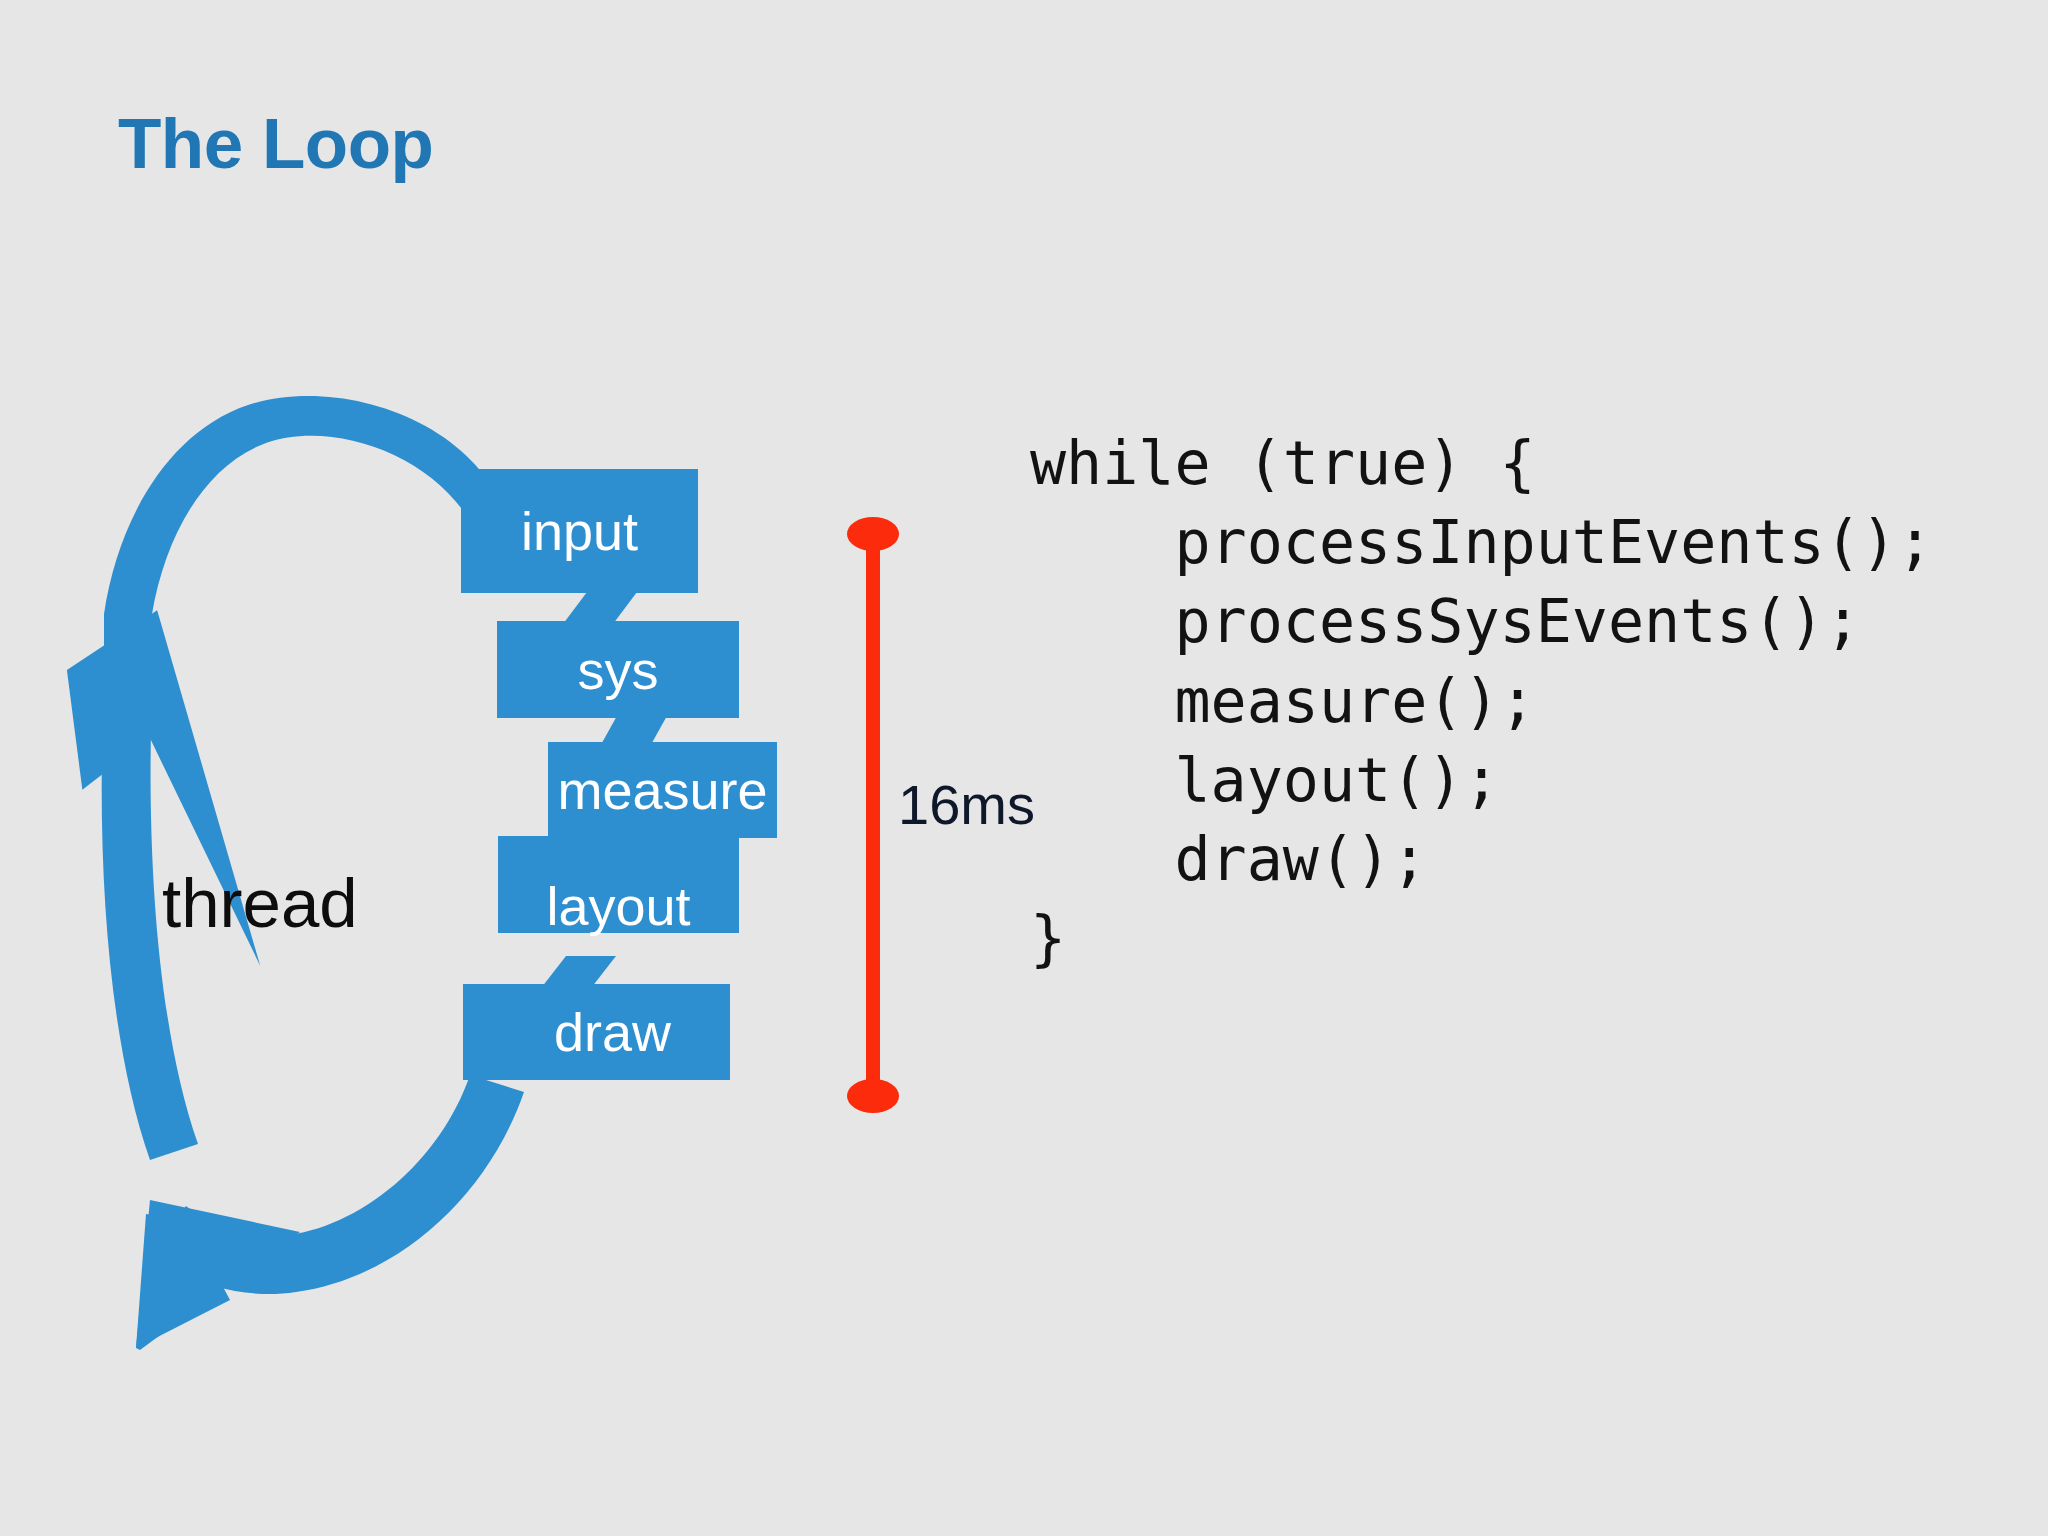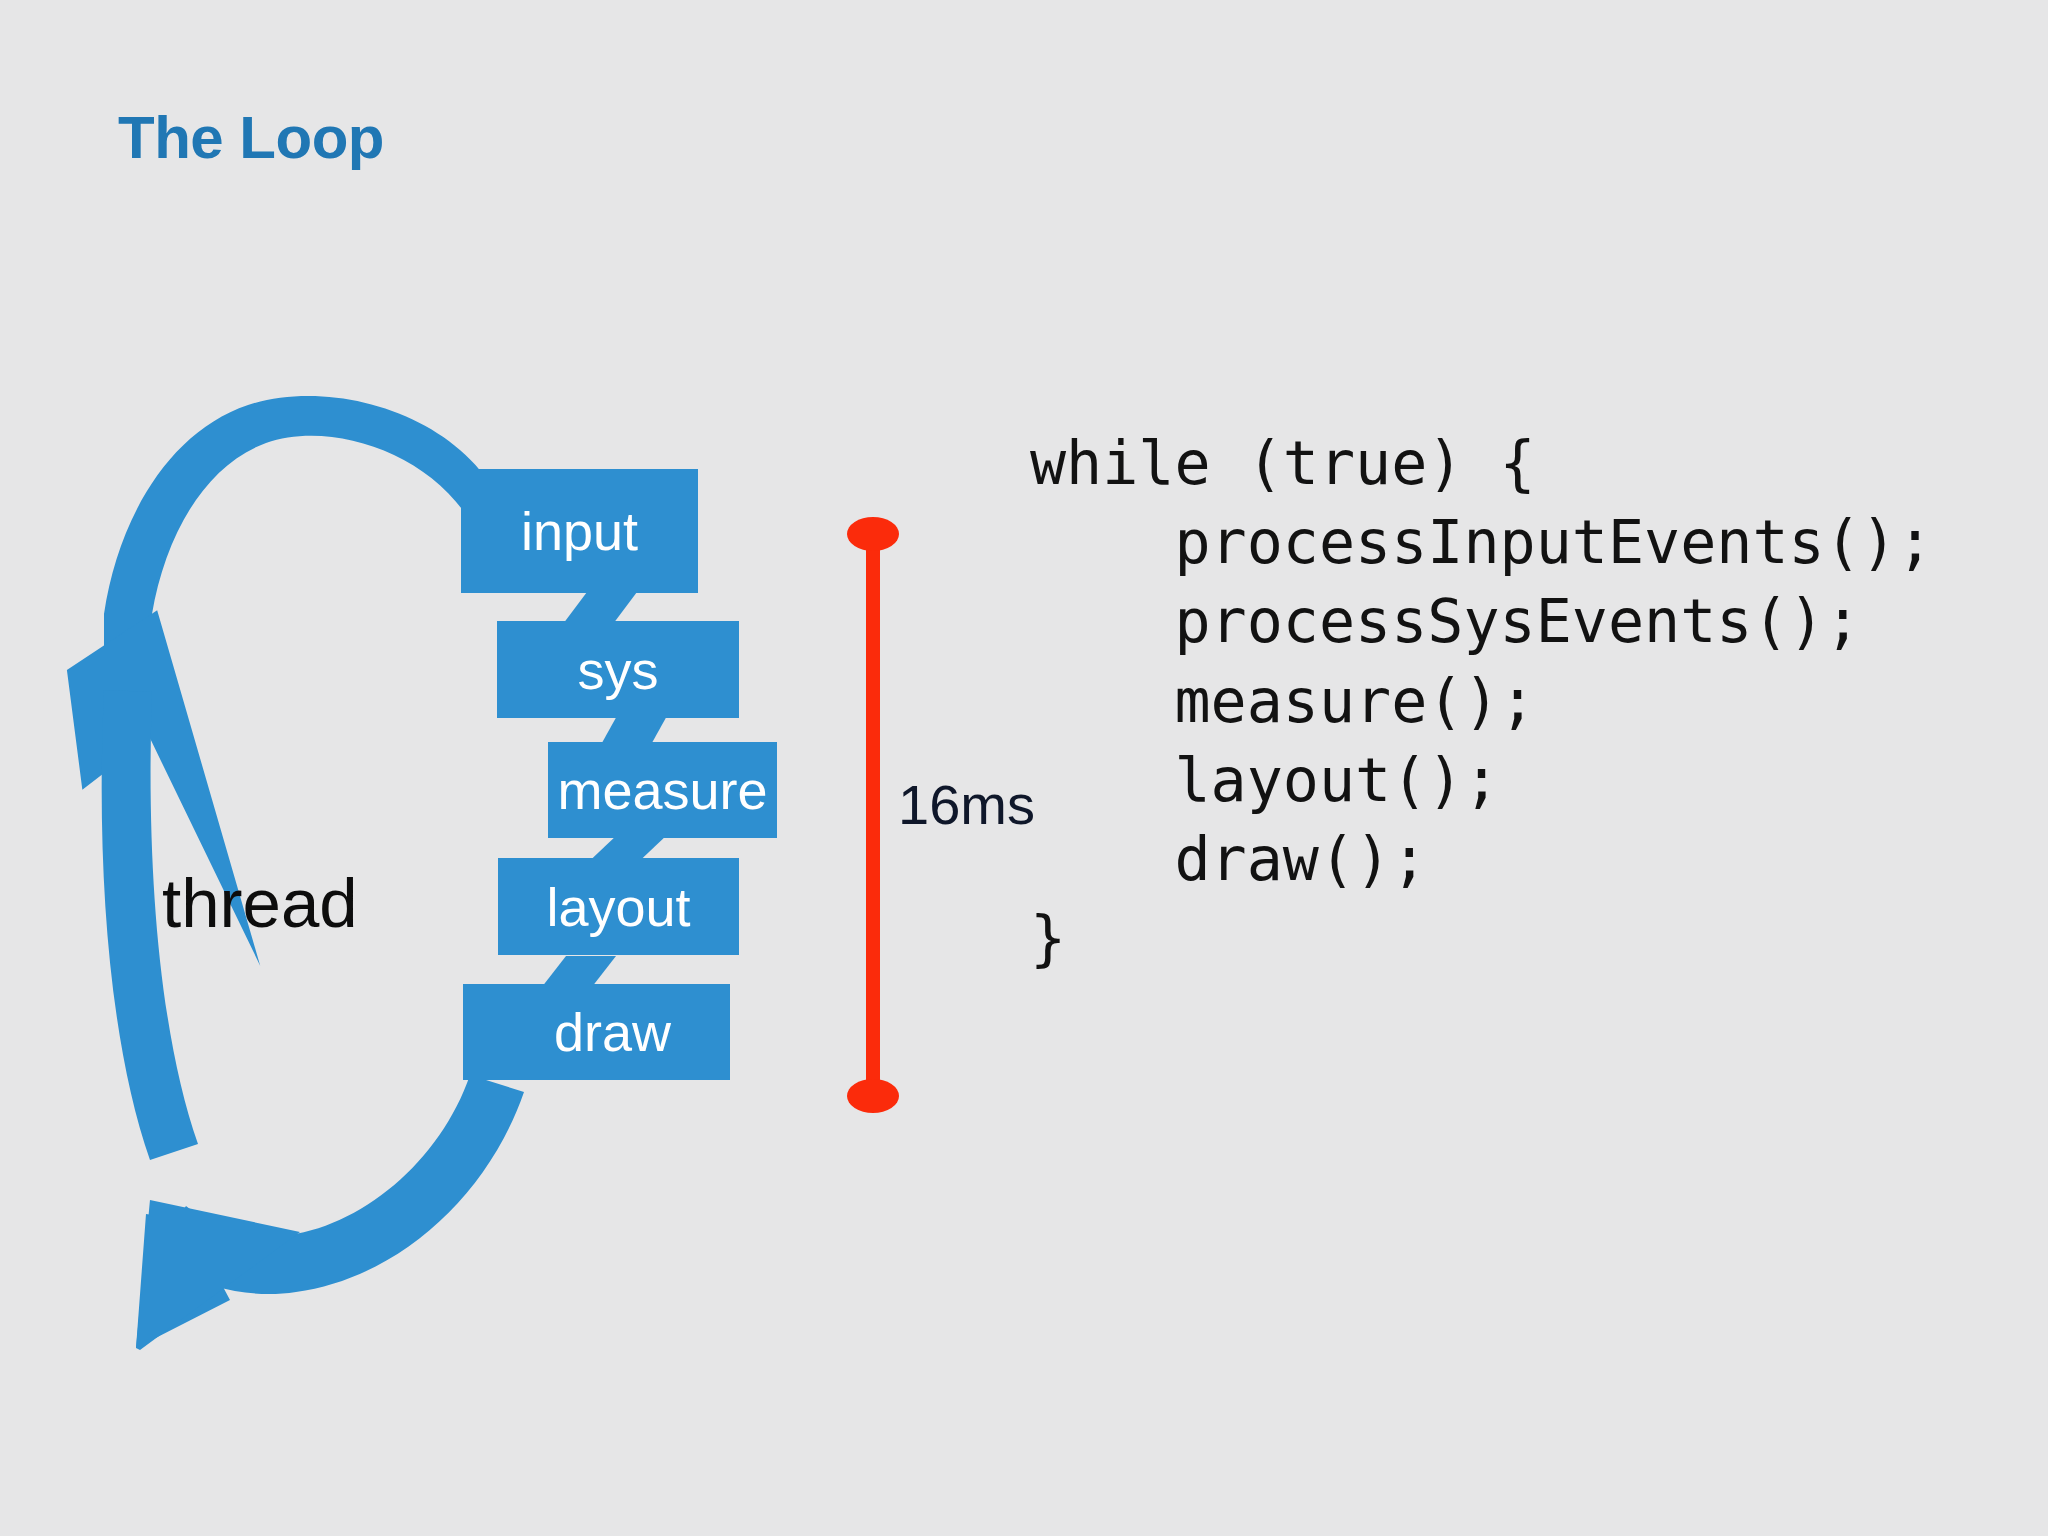--- a/index.html
+++ b/index.html
@@ -16,21 +16,21 @@
     font-family: "Liberation Sans", sans-serif;
   }
 
   
   #title {
     position: absolute;
     left: 118px;
     top: 108px;
     font-family: "Liberation Sans", sans-serif;
     font-weight: bold;
-    font-size: 60px;
+    font-size: 71px;
     line-height: 1.0;
     letter-spacing: -0.5px;
     color: #2077b4;
     white-space: nowrap;
   }
 
   
   #diagram {
     position: absolute;
     left: 0;
@@ -49,21 +49,21 @@
     display: flex;
     align-items: center;
     justify-content: center;
     line-height: 1;
   }
   .stage-label { pointer-events: none; }
 
   #box-input   { left: 461px; top: 469px;  width: 237px; height: 124px; }
   #box-sys     { left: 497px; top: 621px;  width: 242px; height: 97px;  }
   #box-measure { left: 548px; top: 742px;  width: 229px; height: 96px;  }
-  #box-layout  { left: 498px; top: 858px;  width: 241px; height: 97px;  }
+  #box-layout  { left: 498px; top: 836px;  width: 241px; height: 97px; align-items: flex-end;  }
   #box-draw    { left: 463px; top: 984px;  width: 235px; height: 96px; padding-left: 32px;  }
 
   
   #thread-label {
     position: absolute;
     left: 162px;
     top: 864px;
     font-family: "Liberation Sans", sans-serif;
     font-size: 69px;
     color: #0d0d0d;

